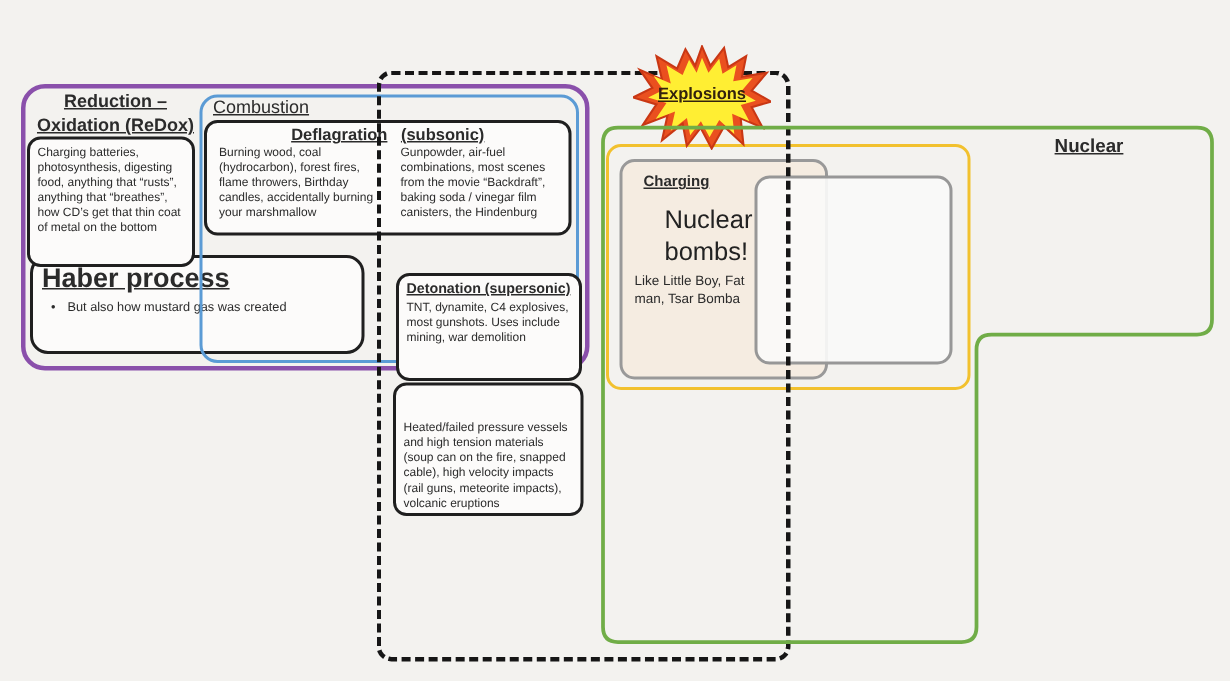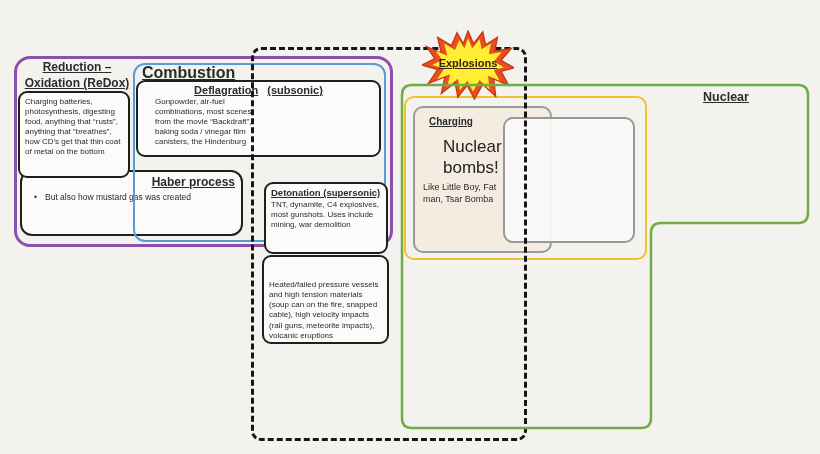--- a/index.html
+++ b/index.html
@@ -12,28 +12,28 @@
   .abs { position: absolute; }
   .u { text-decoration: underline; }
   .outline { position: absolute; background: transparent; }
   .wbox { position: absolute; background: #fcfbfa; border: 2px solid #1f1f1f; border-radius: 9px; }
 
   
   .purple-set { left:14px; top:56px; width:379px; height:191px; border:3px solid #8a50ab; border-radius:16px; }
   .redox-title { left:16px; top:59px; width:122px; text-align:center; font-size:12px; font-weight:bold; line-height:16px; }
   .redox-examples { left:18px; top:91px; width:112px; height:87px; padding:4px 5px; font-size:8px; line-height:1.26; }
   .haber-box { left:20px; top:170px; width:223px; height:66px; padding:3px 6px 0 6px; border-radius:12px; }
-  .haber-title { text-align:right; font-size:12px; font-weight:bold; }
+  .haber-title { text-align:left; font-size:18px; font-weight:bold; }
   .haber-list { margin-top:3px; font-size:8.5px; line-height:1.32; list-style:none; padding-left:6px; }
   .haber-list li { position:relative; padding-left:11px; }
   .haber-list li::before { content:"\2022"; position:absolute; left:0; top:0; }
 
   
   .blue-set { left:133px; top:63px; width:253px; height:179px; border:2.5px solid #5b9bd5; border-radius:12px; }
-  .combustion-title { left:142px; top:64px; font-size:16px; font-weight:bold; }
+  .combustion-title { left:142px; top:64px; font-size:12px; font-weight:normal; }
 
   .defl-box { left:136px; top:80px; width:245px; height:77px; padding-top:2px; }
   .defl-title { text-align:center; font-size:11px; font-weight:bold; }
   .defl-title .gap { display:inline-block; width:9px; }
   .defl-cols { display:flex; margin-top:1px; font-size:8px; line-height:1.24; }
   .defl-col-left { width:112px; padding-left:8px; }
   .defl-col-right { width:127px; padding-left:17px; padding-right:2px; }
 
   .deto-box { left:264px; top:166px; width:124px; height:72px; padding:3px 5px;margin-top:16px; }
   .deto-title { font-size:9.5px; font-weight:bold; }
@@ -86,20 +86,21 @@
   </div>
 
   <div class="outline blue-set" style="border-color: rgb(91, 155, 213);"></div>
   <div class="abs combustion-title u">Combustion</div>
 
   <div class="wbox defl-box">
     <div class="defl-title">
       <span class="u">Deflagration</span><span class="gap"></span><span class="u">(subsonic)</span>
     </div>
     <div class="defl-cols">
+      <div class="defl-col-left">Burning wood, coal (hydrocarbon), forest fires, flame throwers, Birthday candles, accidentally burning your marshmallow</div>
       <div class="defl-col-right">Gunpowder, air-fuel combinations, most scenes from the movie “Backdraft”, baking soda / vinegar film canisters, the Hindenburg</div>
     </div>
   </div>
 
   <div class="wbox deto-box">
     <div class="deto-title u">Detonation (supersonic)</div>
     <div class="deto-text">TNT, dynamite, C4 explosives, most gunshots. Uses include mining, war demolition</div>
   </div>
 
   <div class="wbox mech-box">

